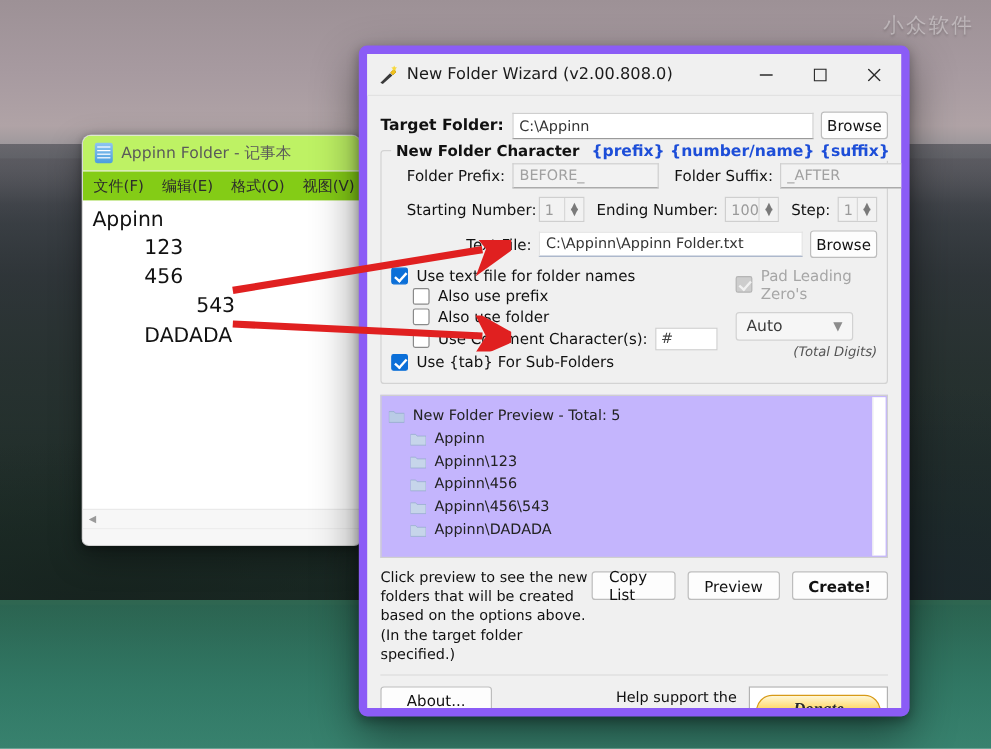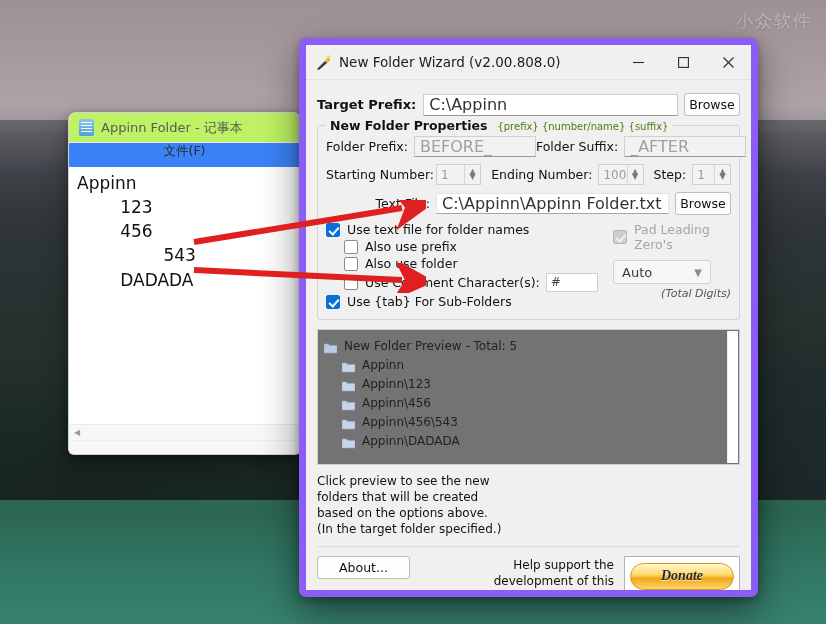--- a/index.html
+++ b/index.html
@@ -71,21 +71,21 @@
   .np-icon::before{
     content:""; position:absolute; left:2px; right:2px; top:3px; height:1px;
     background:#fff; box-shadow:0 3px 0 #fff, 0 6px 0 #fff, 0 9px 0 #fff;
   }
   #np-title { font-size:13px; color:#5a5a5a; white-space:nowrap;
               font-family:"DejaVu Sans", sans-serif; }
   #np-menubar {
     height:24px; display:flex; align-items:center; gap:15px;
     padding:0 9px; font-size:12.5px; color:#2c2c2c;
     font-family:"DejaVu Sans", sans-serif;
-    background:#3b82f6; overflow:hidden; white-space:nowrap;flex-direction:column;
+    background:#84cc16; overflow:hidden; white-space:nowrap;
   }
   #np-menubar span { cursor:default; }
   #np-text {
     padding:4px 0 0 8px;
     font-family:"DejaVu Sans", sans-serif;
     font-size:17px; color:#111; line-height:1.42;
     white-space:pre; height:253px; overflow:hidden;
   }
   #np-hscroll {
     position:absolute; left:0; right:0; bottom:14px; height:16px;
@@ -132,21 +132,21 @@
   #wz-body { padding:6px 11px 0 11px; }
 
   
   .row { display:flex; align-items:center; }
   #target-row { margin:7px 0 9px 0; }
   #target-label { font-size:13px; font-weight:bold; color:#111; margin-right:7px;
                   font-family:"DejaVu Sans", sans-serif;}
   .tinput {
     flex:1; height:22px; background:#fff; border:1px solid #cfcfcf;
     border-bottom-color:#9a9a9a;
-    font-size:16px; color:#333; padding:0 5px; line-height:20px;
+    font-size:12px; color:#333; padding:0 5px; line-height:20px;
     font-family:"DejaVu Sans", sans-serif;
     white-space:nowrap; overflow:hidden;
   }
   .tinput.ghost { color:#a0a0a0; background:#f2f2f2; }
   .btn {
     background:#fdfdfd; border:1px solid #bdbdbd; border-radius:3px;
     font-size:12.5px; color:#111; height:23px; padding:0 11px;
     font-family:"DejaVu Sans", sans-serif;
     display:inline-flex; align-items:center; justify-content:center;
     cursor:default;
@@ -157,26 +157,26 @@
   .group {
     border:1px solid #d3d3d3; border-radius:3px; position:relative;
     margin-bottom:9px; padding:10px 8px 8px 8px; background:#f0f0f0;
   }
   .group > .legend {
     position:absolute; top:-8px; left:8px; background:#f0f0f0; padding:0 4px;
     font-size:12.5px; font-weight:bold; color:#111;
     font-family:"DejaVu Sans", sans-serif; white-space:nowrap;
   }
   .group > .legend .pattern {
-    font-weight:normal; color:#4d7c0f; margin-left:10px; font-size:10px;
+    font-weight:bold; color:#1d4ed8; margin-left:10px; font-size:13px;
   }
 
   .fieldrow { display:flex; align-items:center; margin-bottom:7px; }
   .lbl { font-size:12.5px; color:#111; font-family:"DejaVu Sans", sans-serif;
-         white-space:nowrap; }
+         white-space:nowrap;margin-left:13px; }
   .spin {
     width:68px; height:21px; background:#f2f2f2; border:1px solid #cfcfcf;
     display:flex; align-items:center; font-size:12px; color:#9a9a9a;
     padding-left:4px; font-family:"DejaVu Sans", sans-serif; position:relative;
   }
   .spin .arrows {
     margin-left:auto; width:16px; height:19px; border-left:1px solid #d8d8d8;
     display:flex; flex-direction:column; align-items:center; justify-content:center;
     background:#f2f2f2; color:#7a7a7a; line-height:.6; font-size:8px;
   }
@@ -213,21 +213,21 @@
     width:98px; height:24px; background:#f6f6f6; border:1px solid #d2d2d2;
     display:flex; align-items:center; padding:0 8px; font-size:13px; color:#3b3b3b;
     font-family:"DejaVu Sans", sans-serif; border-radius:3px;
   }
   .combo .chev { margin-left:auto; color:#8c8c8c; font-size:10px; }
   .tot-digits { font-size:11px; color:#555; font-style:italic; text-align:right;
                 font-family:"DejaVu Sans", sans-serif; margin-top:3px; }
 
   
   #preview-box {
-    border:1px solid #cfcfcf; background:#737373; height:136px;
+    border:1px solid #cfcfcf; background:#c4b5fd; height:136px;
     margin:2px 0 9px 0; position:relative; overflow:hidden;
     padding:6px 1px 0 6px;
   }
   .pv-row { display:flex; align-items:center; height:19px; }
   .pv-row .fi { width:13px; height:12px; margin-right:7px; flex:none; position:relative;}
   .pv-row .pv-text {
     font-size:12px; color:#222; font-family:"DejaVu Sans", sans-serif; white-space:nowrap;
   }
   .pv-row.header .pv-text { color:#222; }
   .pv-row.item { padding-left:18px; }
@@ -333,28 +333,28 @@
             <line x1="0.5" y1="0.5" x2="10.5" y2="10.5" stroke="currentColor" stroke-width="1.1"></line>
             <line x1="10.5" y1="0.5" x2="0.5" y2="10.5" stroke="currentColor" stroke-width="1.1"></line>
           </svg>
       </div>
     </div>
   </div>
 
   <div id="wz-body">
 
     <div class="row" id="target-row">
-      <span id="target-label">Target Prefix:</span>
+      <span id="target-label">Target Folder:</span>
       <span class="tinput">C:\Appinn</span>
       <span class="btn" id="browse-target">Browse</span>
     </div>
 
     <div class="group">
       <div class="legend">
-        <span>New Folder Properties</span><span class="pattern">{prefix} {number/name} {suffix}</span>
+        <span>New Folder Character</span><span class="pattern">{prefix} {number/name} {suffix}</span>
       </div>
 
       <div class="fieldrow">
         <span class="lbl" style="width:110px;text-align:right;padding-right:6px;">Folder Prefix:</span>
         <span class="tinput ghost" style="flex:none;width:122px;height:21px;line-height:19px;">BEFORE_</span>
         <span class="lbl" style="width:112px;text-align:center;padding-right:6px;">Folder Suffix:</span>
         <span class="tinput ghost" style="flex:none;width:122px;height:21px;line-height:19px;">_AFTER</span>
       </div>
 
       <div class="fieldrow">
@@ -478,20 +478,25 @@
         </span>
         <span class="pv-text">Appinn\DADADA</span>
       </div>
     </div>
 
     <div id="action-area">
       <div id="hint">Click preview to see the new
 folders that will be created
 based on the options above.
 (In the target folder specified.)</div>
+      <div id="action-btns">
+        <span class="btn">Copy List</span>
+        <span class="btn">Preview</span>
+        <span class="btn" id="create-btn">Create!</span>
+      </div>
     </div>
 
     <div id="footer">
       <div id="footer-left">
         <span class="btn">About...</span>
 
       </div>
       <div id="donate-text">Help support the development of this application. Please consider making a donation in the amount of your choice.</div>
       <div id="donate-box">
         <div id="donate-btn">Donate</div>

